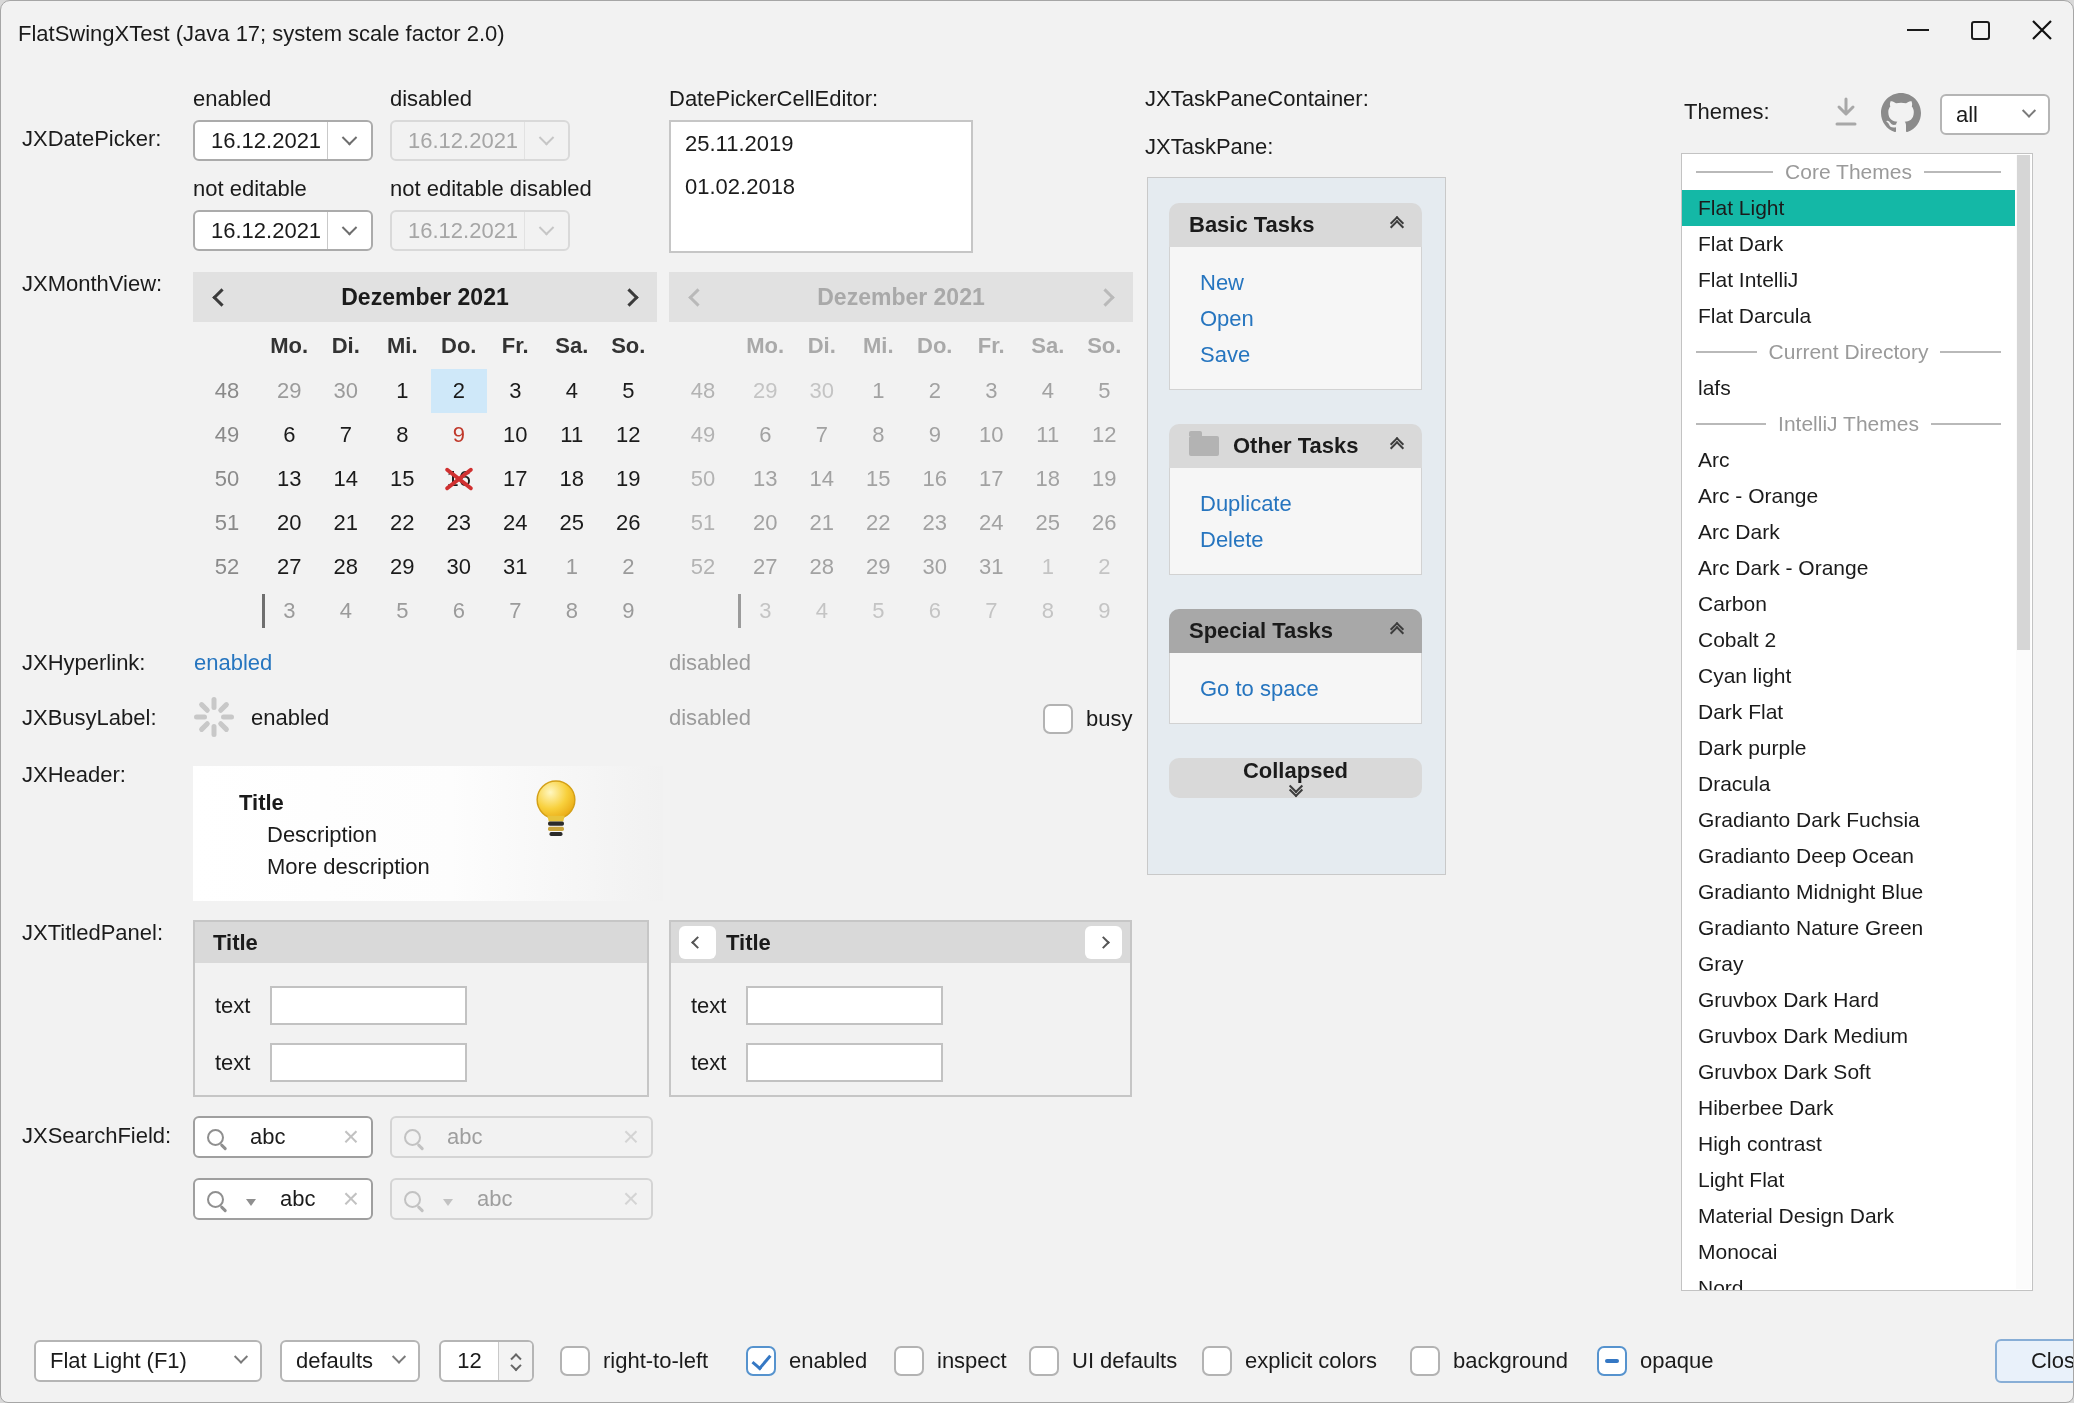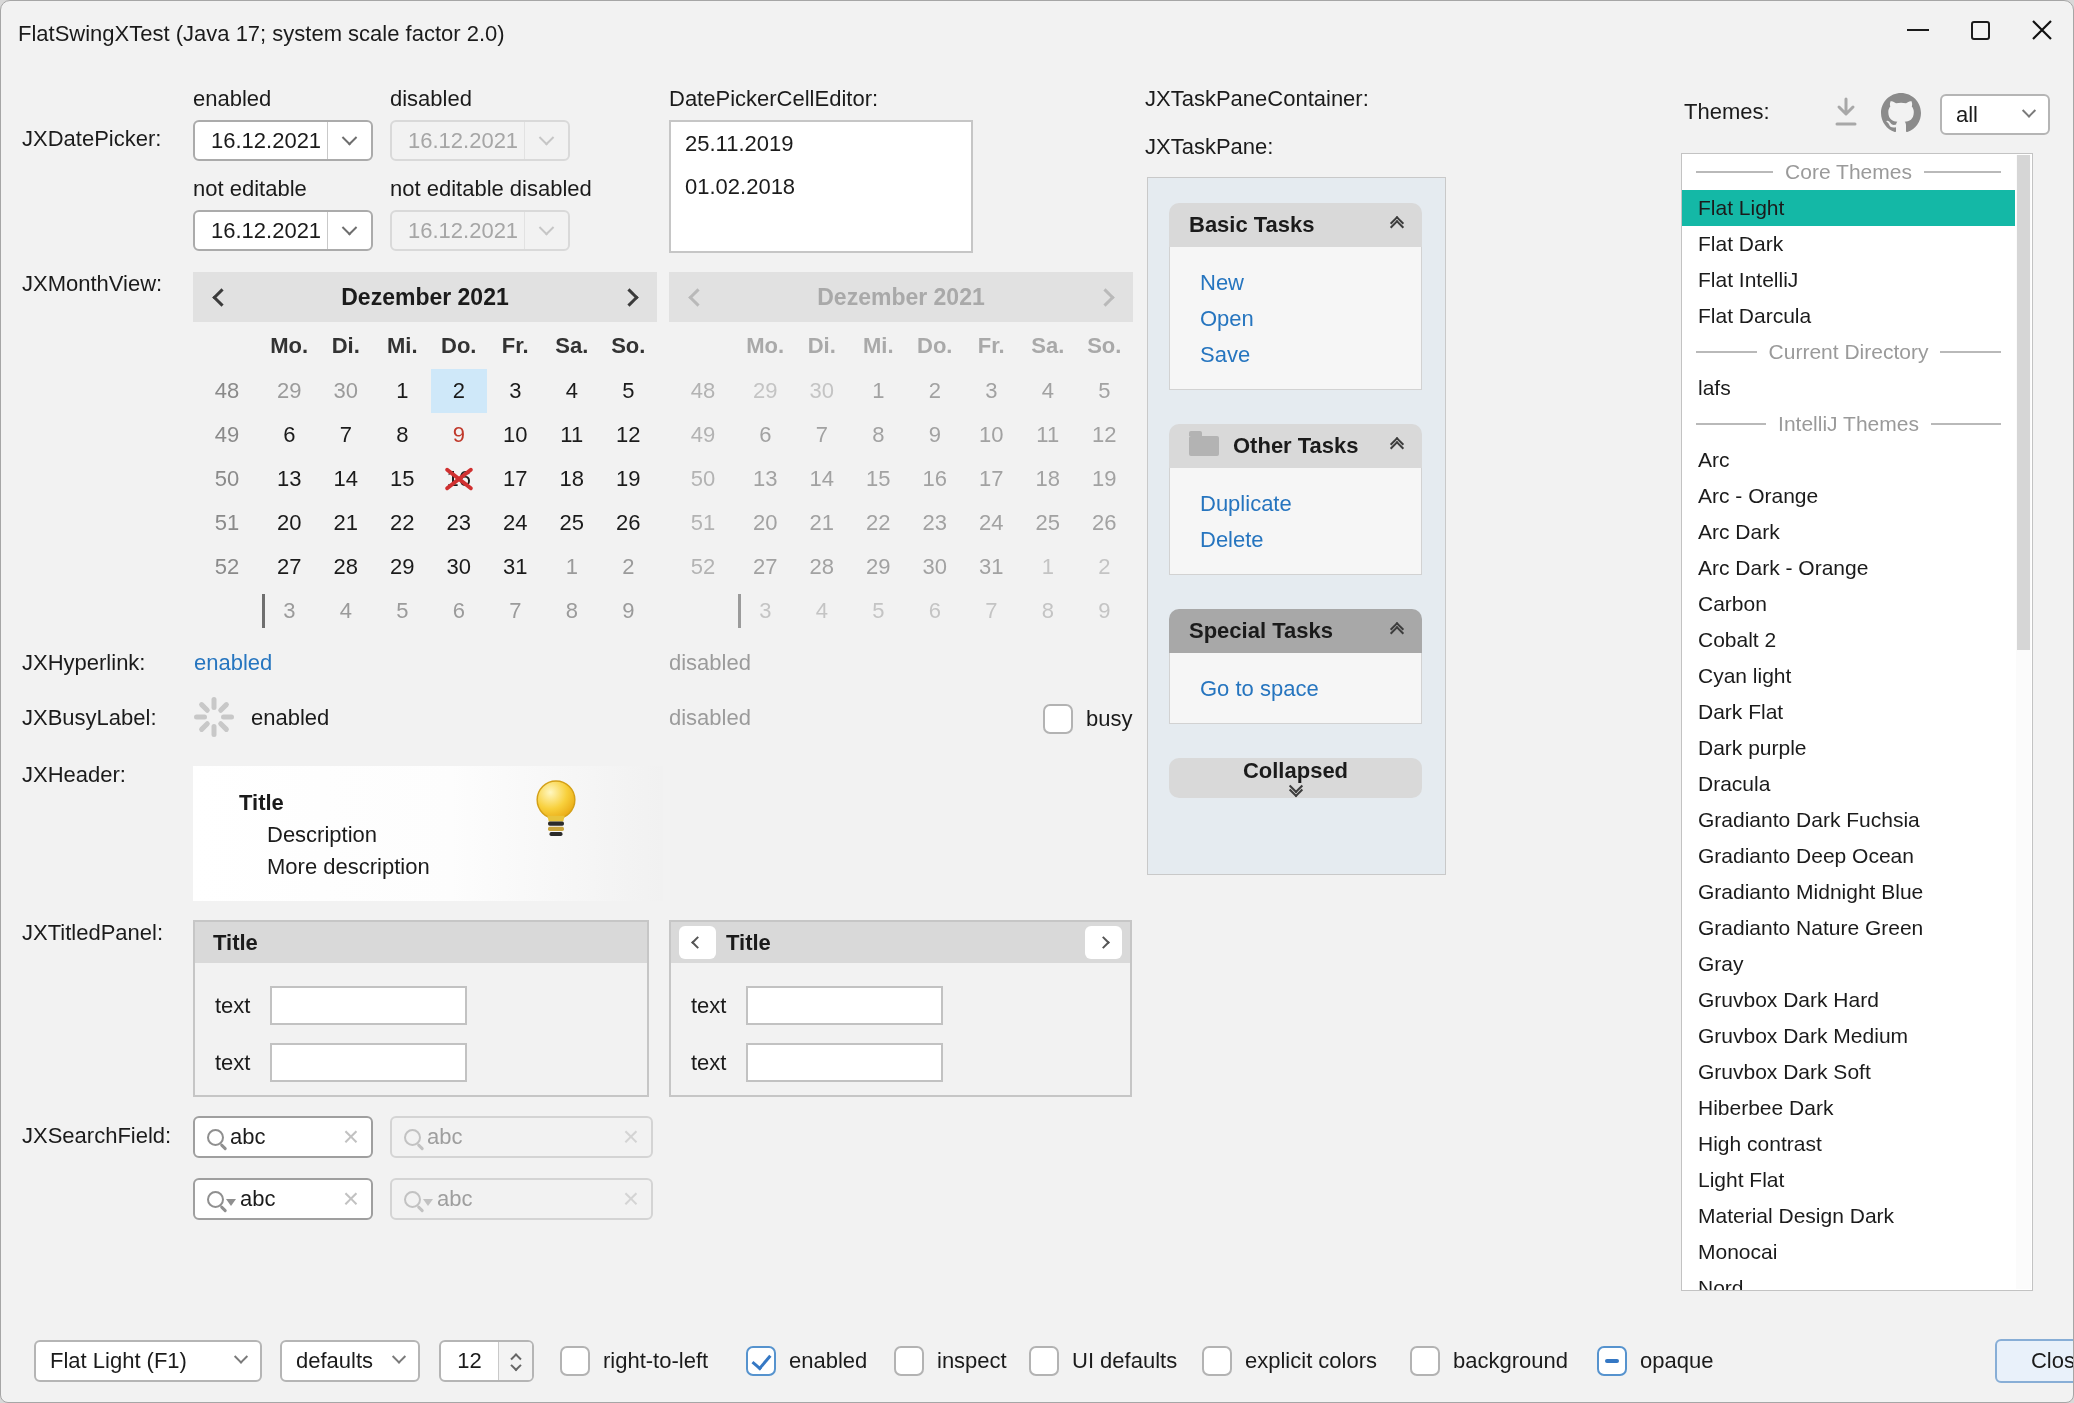--- a/index.html
+++ b/index.html
@@ -99,21 +99,21 @@
   .titledpanel { position:absolute; top:919px; height:177px; border:2px solid #c6c6c6; background:#f2f2f2; }
   .tpn-head { height:41px; background:#d9d9d9; display:flex; align-items:center; padding:0 8px; }
   .tpn-head .t { font-weight:bold; margin-left:10px; }
   .tpn-nav { width:37px; height:33px; background:#fff; border-radius:6px; display:flex; align-items:center; justify-content:center; }
   .tpn-nav .chev { width:9px; height:9px; border-color:#555; border-width:0 2.4px 2.4px 0; }
   .tpn-row { position:absolute; display:flex; align-items:center; gap:20px; }
   .tpn-field { width:197px; height:39px; background:#fff; border:2px solid #c2c2c2; }
 
   
   .sf { position:absolute; height:42px; background:#fff; border:2px solid #9f9f9f; border-radius:6px;
-        display:flex; align-items:center; padding:0 12px; gap:4px; }
+        display:flex; align-items:center; padding:0 12px; gap:24px; }
   .sf .txt { flex:1; font-size:22px; }
   .sf .clear { color:#c2c2c2; font-size:28px; line-height:1; }
   .mag { position:relative; width:17px; height:17px; border:2.6px solid #8f8f8f; border-radius:50%; flex:none; margin-right:2px; }
   .mag::after { content:''; position:absolute; width:2.6px; height:8px; background:#8f8f8f; left:13px; top:12px;
                 transform:rotate(-45deg); border-radius:2px; }
   .tri { width:0; height:0; border-left:5px solid transparent; border-right:5px solid transparent;
          border-top:7px solid #8f8f8f; align-self:flex-end; margin:0 0 12px -4px; }
   .sf.disabled { background:#f2f2f2; border-color:#d4d4d4; }
   .sf.disabled .txt { color:#9e9e9e; }
   .sf.disabled .mag { border-color:#c2c2c2; }

